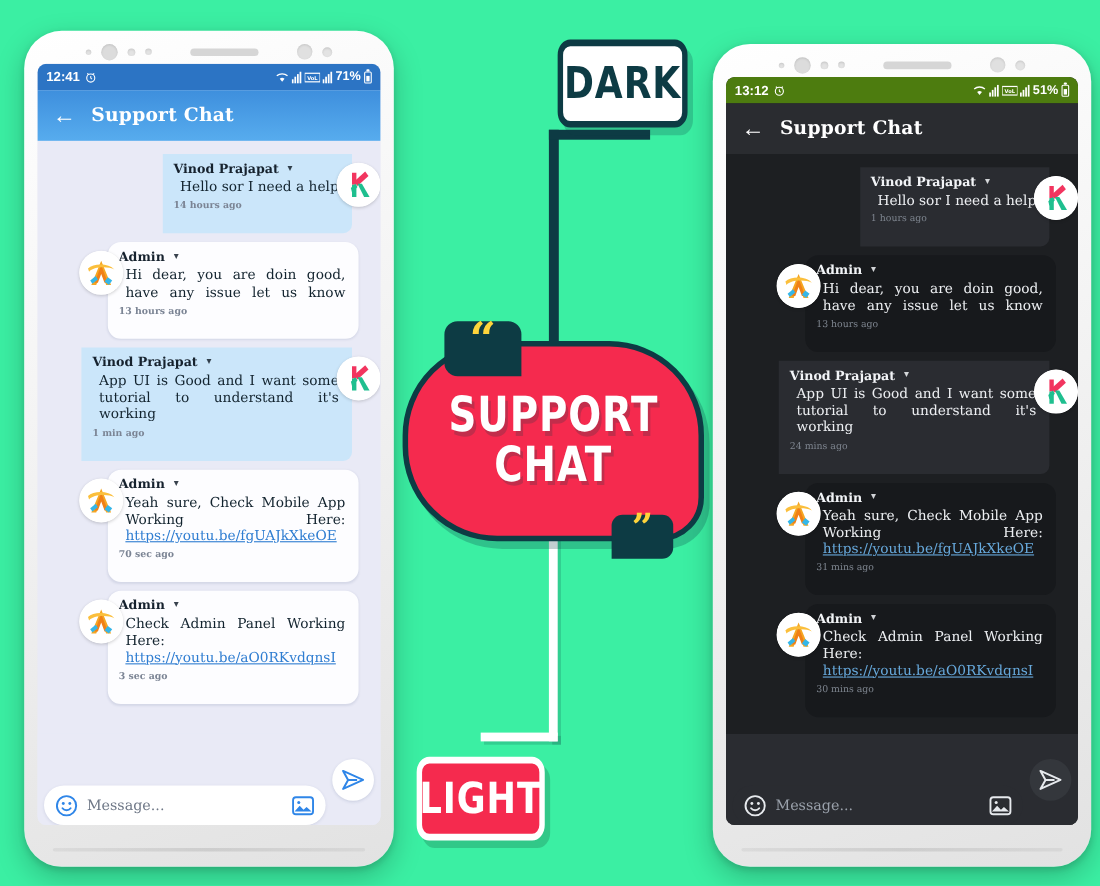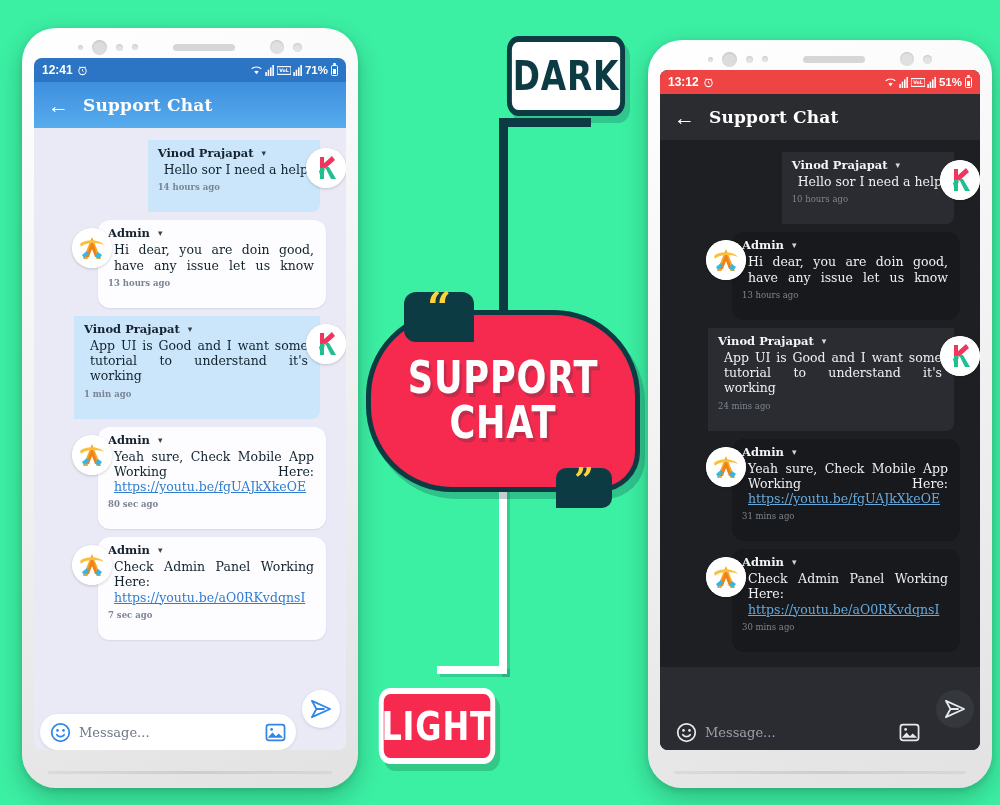--- a/index.html
+++ b/index.html
@@ -153,21 +153,21 @@
   #phone-light .sender { color: #16222E; }
   #phone-light .time { color: #7B8494; font-weight: bold; }
   #phone-light .msg-link { color: #2F7DD1; }
   #phone-light .inputbar { background: #E9EAF6; }
   #phone-light .inputpill { background: #fff; box-shadow: 0 1px 3px rgba(40,60,110,.12); }
   #phone-light .placeholder { color: #6E7786; }
   #phone-light .send-btn { background: #fff; box-shadow: 0 1px 3px rgba(40,60,110,.16); }
 
   
   #phone-dark .screen { background: #1D1F22; }
-  #phone-dark .statusbar { background: #ef4444; color: #fff; text-align: center; }
+  #phone-dark .statusbar { background: #4d7c0f; color: #fff; text-align: center; }
   #phone-dark .appbar { background: #2A2C30; color: #fff; }
   #phone-dark .chat { background: #1D1F22; }
   #phone-dark .bub-in  { background: #2A2C31; color: #EDEFF2; }
   #phone-dark .bub-out { background: #17191C; color: #EDEFF2; }
   #phone-dark .sender { color: #F2F4F7; }
   #phone-dark .time { color: #7E858F; }
   #phone-dark .msg-link { color: #67A9DC; }
   #phone-dark .inputbar { background: #2A2C31; }
   #phone-dark .inputpill { background: #2A2C31; }
   #phone-dark .placeholder { color: #9AA1AB; }
@@ -368,42 +368,42 @@
               <path d="M26 24 L30 27 L27 31 L23 28 Z" fill="#35B6E8"></path>
             </svg>
           </div>
           <div class="bubble bub-out" style="max-width: 228px; margin-right: 20px;">
             <div class="sender">
               <span>Admin</span>
               <span class="chev">▾</span>
             </div>
             <div class="msg-text">Yeah sure, Check Mobile App Working Here:</div>
             <a class="msg-link">https://youtu.be/fgUAJkXkeOE</a>
-            <div class="time">80 sec ago</div>
+            <div class="time">70 sec ago</div>
           </div>
         </div>
         <div class="msg-row left">
           <div class="avatar av-left">
             <svg viewBox="0 0 40 40" width="40" height="40">
               <circle cx="20" cy="20" r="20" fill="#ffffff"></circle>
               <path d="M20 9 L29 31 L24.5 31 L20 19 L15.5 31 L11 31 Z" fill="#F5A623"></path>
               <path d="M20 13 L26 29 L23 29 L20 21 L17 29 L14 29 Z" fill="#F08018"></path>
               <path d="M8 16 C13 11, 27 11, 32 17 C27 14, 13 14, 9 19 Z" fill="#FBBF3C"></path>
               <path d="M10 27 L15 23 L17 26 L12 30 Z" fill="#35B6E8"></path>
               <path d="M26 24 L30 27 L27 31 L23 28 Z" fill="#35B6E8"></path>
             </svg>
           </div>
           <div class="bubble bub-out" style="max-width: 228px; margin-right: 20px;">
             <div class="sender">
               <span>Admin</span>
               <span class="chev">▾</span>
             </div>
             <div class="msg-text">Check Admin Panel Working Here:</div>
             <a class="msg-link">https://youtu.be/aO0RKvdqnsI</a>
-            <div class="time">7 sec ago</div>
+            <div class="time">3 sec ago</div>
           </div>
         </div>
       </div>
 
     <div class="inputbar">
       <div class="inputpill">
         <svg class="ico-svg" width="21" height="21" viewBox="0 0 24 24">
           <circle cx="12" cy="12" r="10" fill="none" stroke="#2F86E8" stroke-width="2"></circle>
           <circle cx="8.6" cy="9.6" r="1.5" fill="#2F86E8"></circle>
             <circle cx="15.4" cy="9.6" r="1.5" fill="#2F86E8"></circle>
@@ -482,21 +482,21 @@
     </div>
 
     <div class="chat" id="dark-chat">
         <div class="msg-row right">
           <div class="bubble bub-in" style="max-width: 246px; margin-left: 30px;">
             <div class="sender">
               <span>Vinod Prajapat</span>
               <span class="chev">▾</span>
             </div>
             <div class="msg-text">Hello sor I need a help</div>
-            <div class="time">10 hours ago</div>
+            <div class="time">1 hours ago</div>
           </div>
           <div class="avatar av-right">
             <svg viewBox="0 0 40 40" width="40" height="40">
               <circle cx="20" cy="20" r="20" fill="#ffffff"></circle>
               <path d="M14 9 L18 9 L18 20 L14 20 Z" fill="#F2355F"></path>
               <path d="M26 8 L29 12 L19 21 L16 17 Z" fill="#F2355F"></path>
               <path d="M13 23 L17 19 L19 22 L14 27 Z" fill="#1FBF8F"></path>
               <path d="M19 19 L23 19 L30 31 L25 31 Z" fill="#1FBF8F"></path>
               <path d="M14 20 L18 20 L18 31 L14 31 Z" fill="#1FBF8F"></path>
             </svg>

